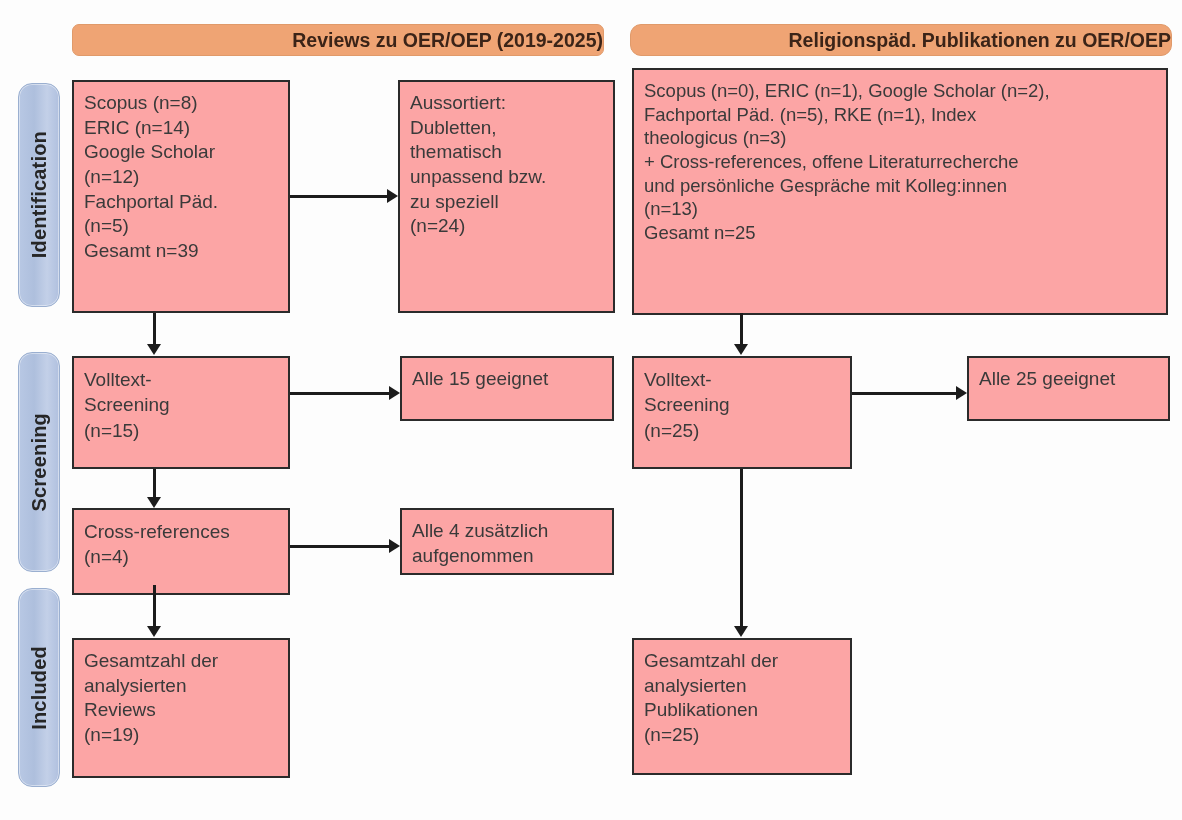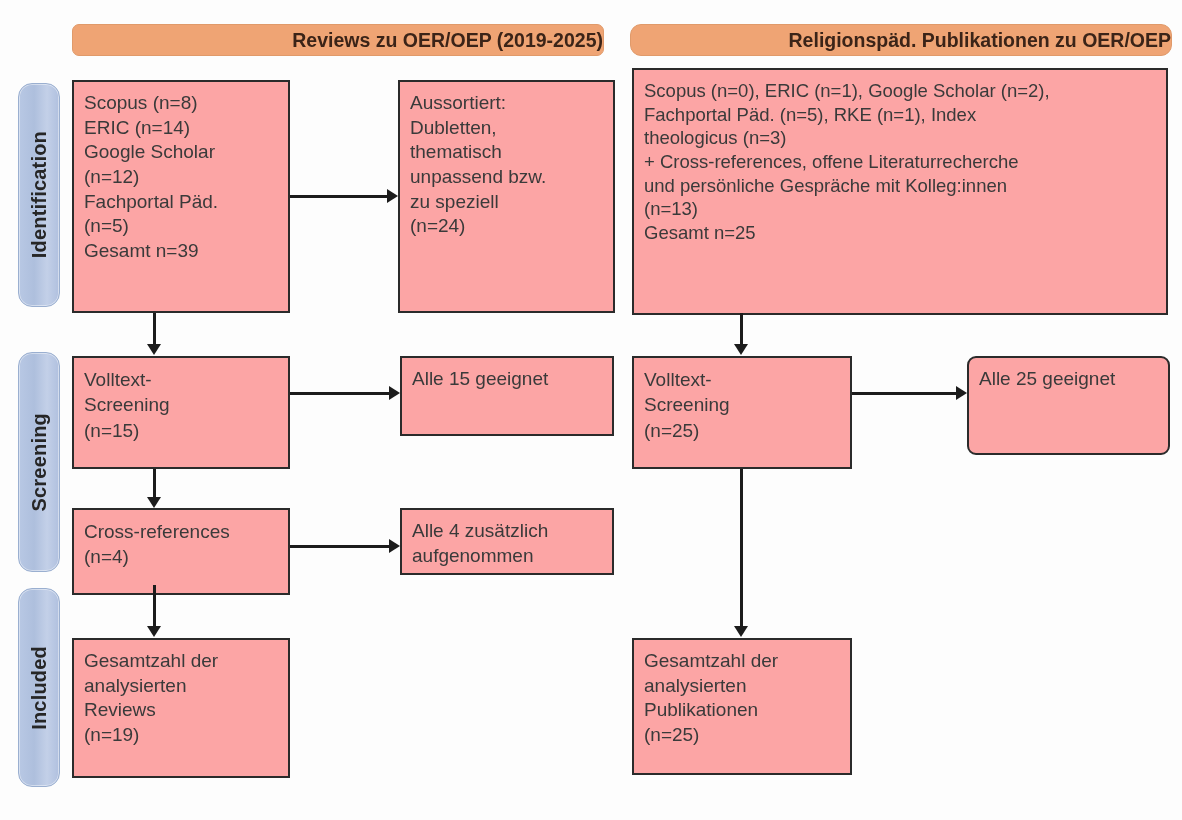--- a/index.html
+++ b/index.html
@@ -151,21 +151,21 @@
 
   <div class="conn v" style="left:153px; top:313px; height:32px;"></div>
   <div class="arrow-down" style="left:147px; top:344px;"></div>
 
   <div class="box compact" style="left:72px; top:356px; width:218px; height:113px;">
     <div class="txt">Volltext-
 Screening
 (n=15)</div>
   </div>
 
-  <div class="box" style="left:400px; top:356px; width:214px; height:80px;">
+  <div class="box" style="left:400px; top:356px; width:214px; height:65px;">
     <div class="txt">Alle 15 geeignet</div>
   </div>
 
   <div class="conn h" style="left:290px; top:392px; width:99px;"></div>
   <div class="arrow-right" style="left:389px; top:386px;"></div>
 
   <div class="conn v" style="left:153px; top:469px; height:29px;"></div>
   <div class="arrow-down" style="left:147px; top:497px;"></div>
 
   <div class="box compact" style="left:72px; top:508px; width:218px; height:87px;">
@@ -203,21 +203,21 @@
 
   <div class="conn v" style="left:740px; top:313px; height:32px;"></div>
   <div class="arrow-down" style="left:734px; top:344px;"></div>
 
   <div class="box compact" style="left:632px; top:356px; width:220px; height:113px;">
     <div class="txt">Volltext-
 Screening
 (n=25)</div>
   </div>
 
-  <div class="box" style="left:967px; top:356px; width:203px; height:99px;border-radius:9px;">
+  <div class="box" style="left:967px; top:356px; width:203px; height:65px;">
     <div class="txt">Alle 25 geeignet</div>
   </div>
 
   <div class="conn h" style="left:852px; top:392px; width:104px;"></div>
   <div class="arrow-right" style="left:956px; top:386px;"></div>
 
   <div class="conn v" style="left:740px; top:469px; height:158px;"></div>
   <div class="arrow-down" style="left:734px; top:626px;"></div>
 
   <div class="box" style="left:632px; top:638px; width:220px; height:137px;">

